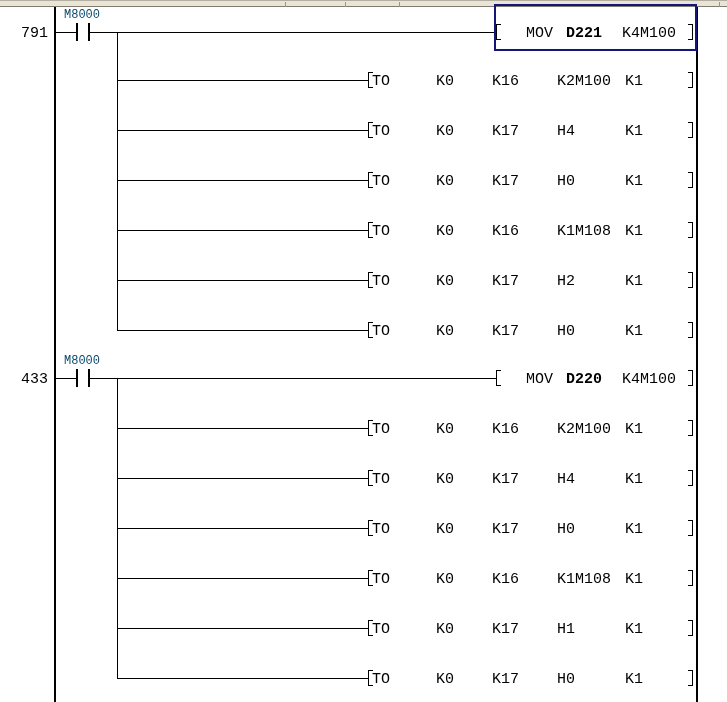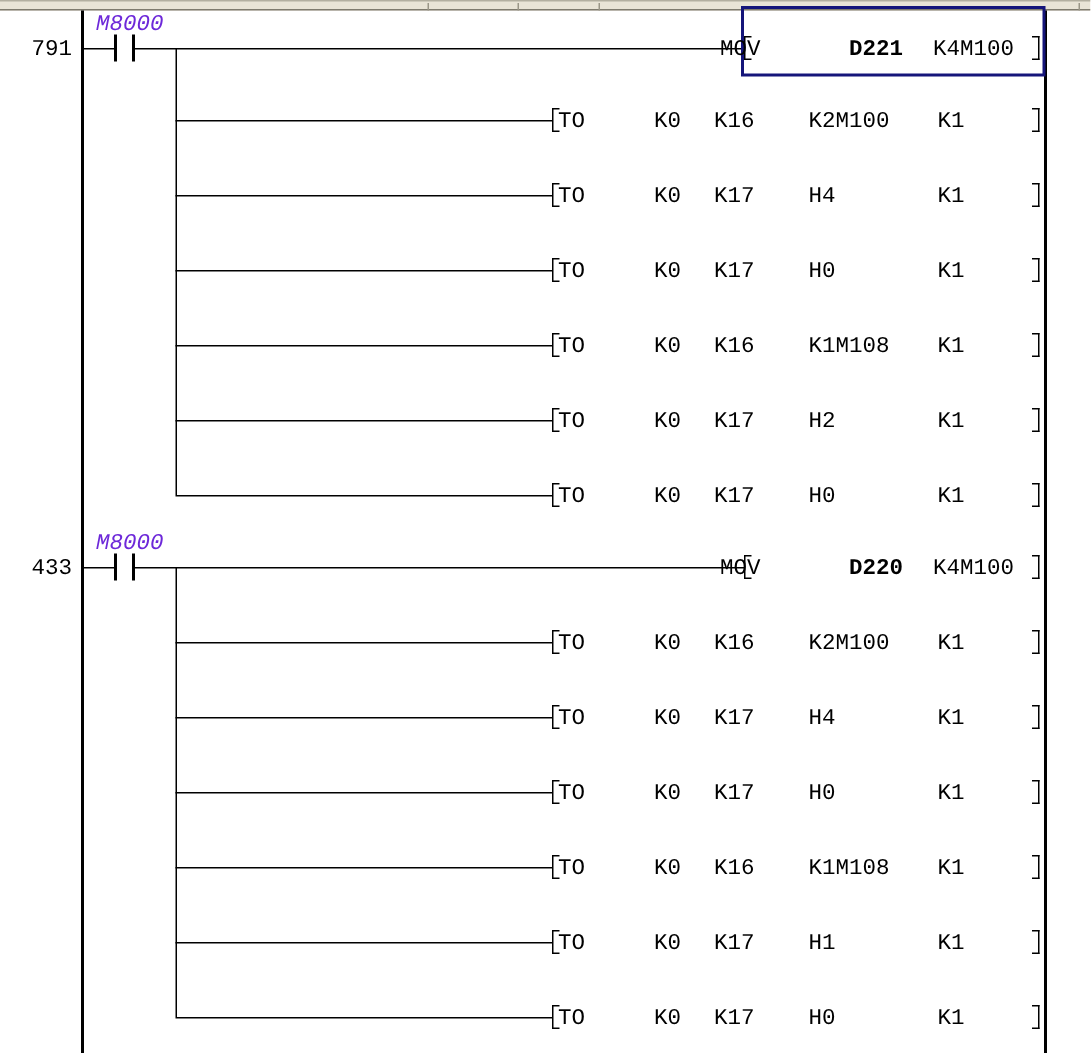--- a/index.html
+++ b/index.html
@@ -16,30 +16,30 @@
   .rail-left{left:54px;}
   .rail-right{left:696px;}
   
   .row{position:absolute;left:0;width:727px;height:0;}
   .wire{position:absolute;top:0;height:1px;background:#000;}
   .vline{position:absolute;width:1px;background:#000;}
   .t{position:absolute;top:1px;transform:translateY(-50%);font-size:15px;line-height:1;
      color:#000;white-space:pre;}
   .step{position:absolute;left:8px;top:1px;width:40px;text-align:right;
      transform:translateY(-50%);font-size:15px;line-height:1;color:#000;}
-  .lbl{position:absolute;font-size:15px;line-height:1;color:#6d28d9;font-style:italic;}
+  .lbl{position:absolute;font-size:12px;line-height:1;color:#0c4a6e;}
   .cbar{position:absolute;width:2px;height:18px;top:-9px;background:#000;}
   .bro,.brc{position:absolute;top:-8px;width:4px;height:14px;box-sizing:content-box;}
   .bro{border:1px solid #000;border-right:none;}
   .brc{border:1px solid #000;border-left:none;}
   
-  .c-mn{left:372px;} .c-op0{left:436px;} .c-op1{left:476px;font-family:Liberation Mono, monospace;} .c-op2{left:539px;} .c-op3{left:625px;text-align:center;}
+  .c-mn{left:372px;} .c-op0{left:436px;} .c-op1{left:492px;font-family:Liberation Mono, monospace;} .c-op2{left:557px;} .c-op3{left:625px;text-align:center;}
   .bro-to{left:368px;} 
   
-  .m-mn{left:480px;} .m-op0{left:566px;font-weight:bold;} .m-op1{left:622px;}
+  .m-mn{left:526px;} .m-op0{left:566px;font-weight:bold;} .m-op1{left:622px;}
   .bro-mov{left:496px;}
   .brc-r{left:688px;}
   .w-branch{left:117px;width:251px;}
   .selbox{position:absolute;left:494px;top:4px;width:199px;height:43px;
      border:2px solid #15157a;background:transparent;}
 </style>
 </head>
 <body>
 
 <div id="screen">

